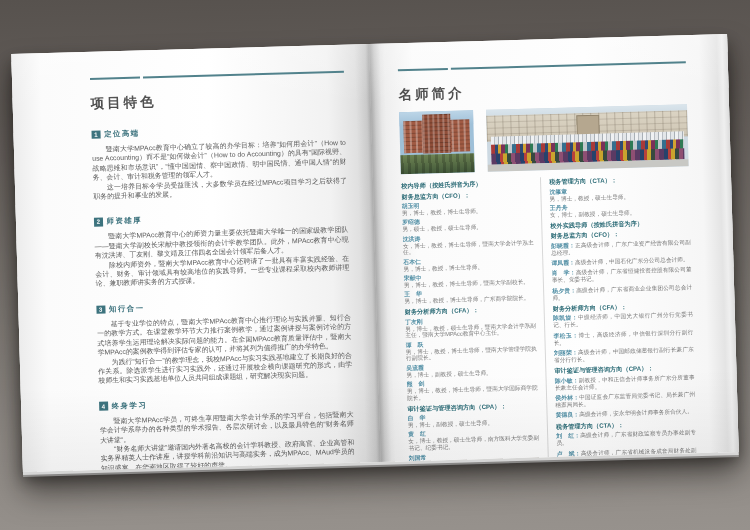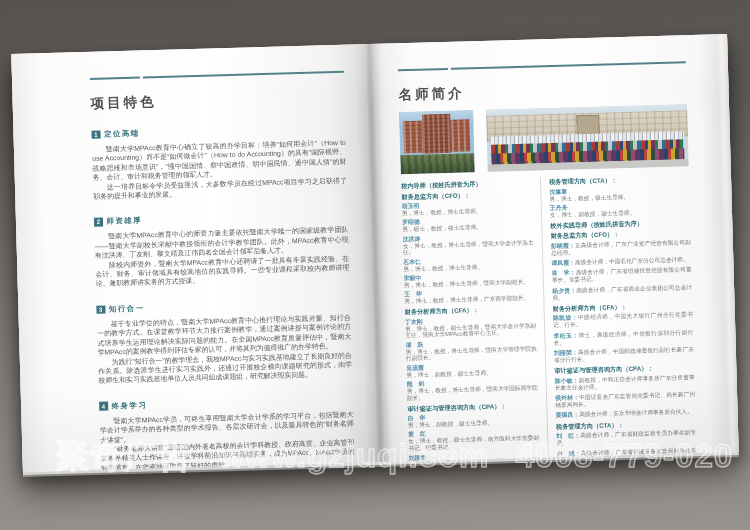--- a/index.html
+++ b/index.html
@@ -254,18 +254,13 @@
               <div class="entry inline"><span class="p-name">卢　斌：</span><span class="p-desc">高级会计师，广东省机械设备成套局财务处副处长。</span></div>
             </div>
         </div>
       </div>
     </div>
 
     <div class="spine"></div>
     <div class="sheen"></div>
   </div>
 
-  <div class="watermark">
-    <span>聚奇广告</span>
-    <span>www.gzjuqi.com</span>
-    <span>4008-779-020</span>
-  </div>
 </div>
 
 </body></html>

